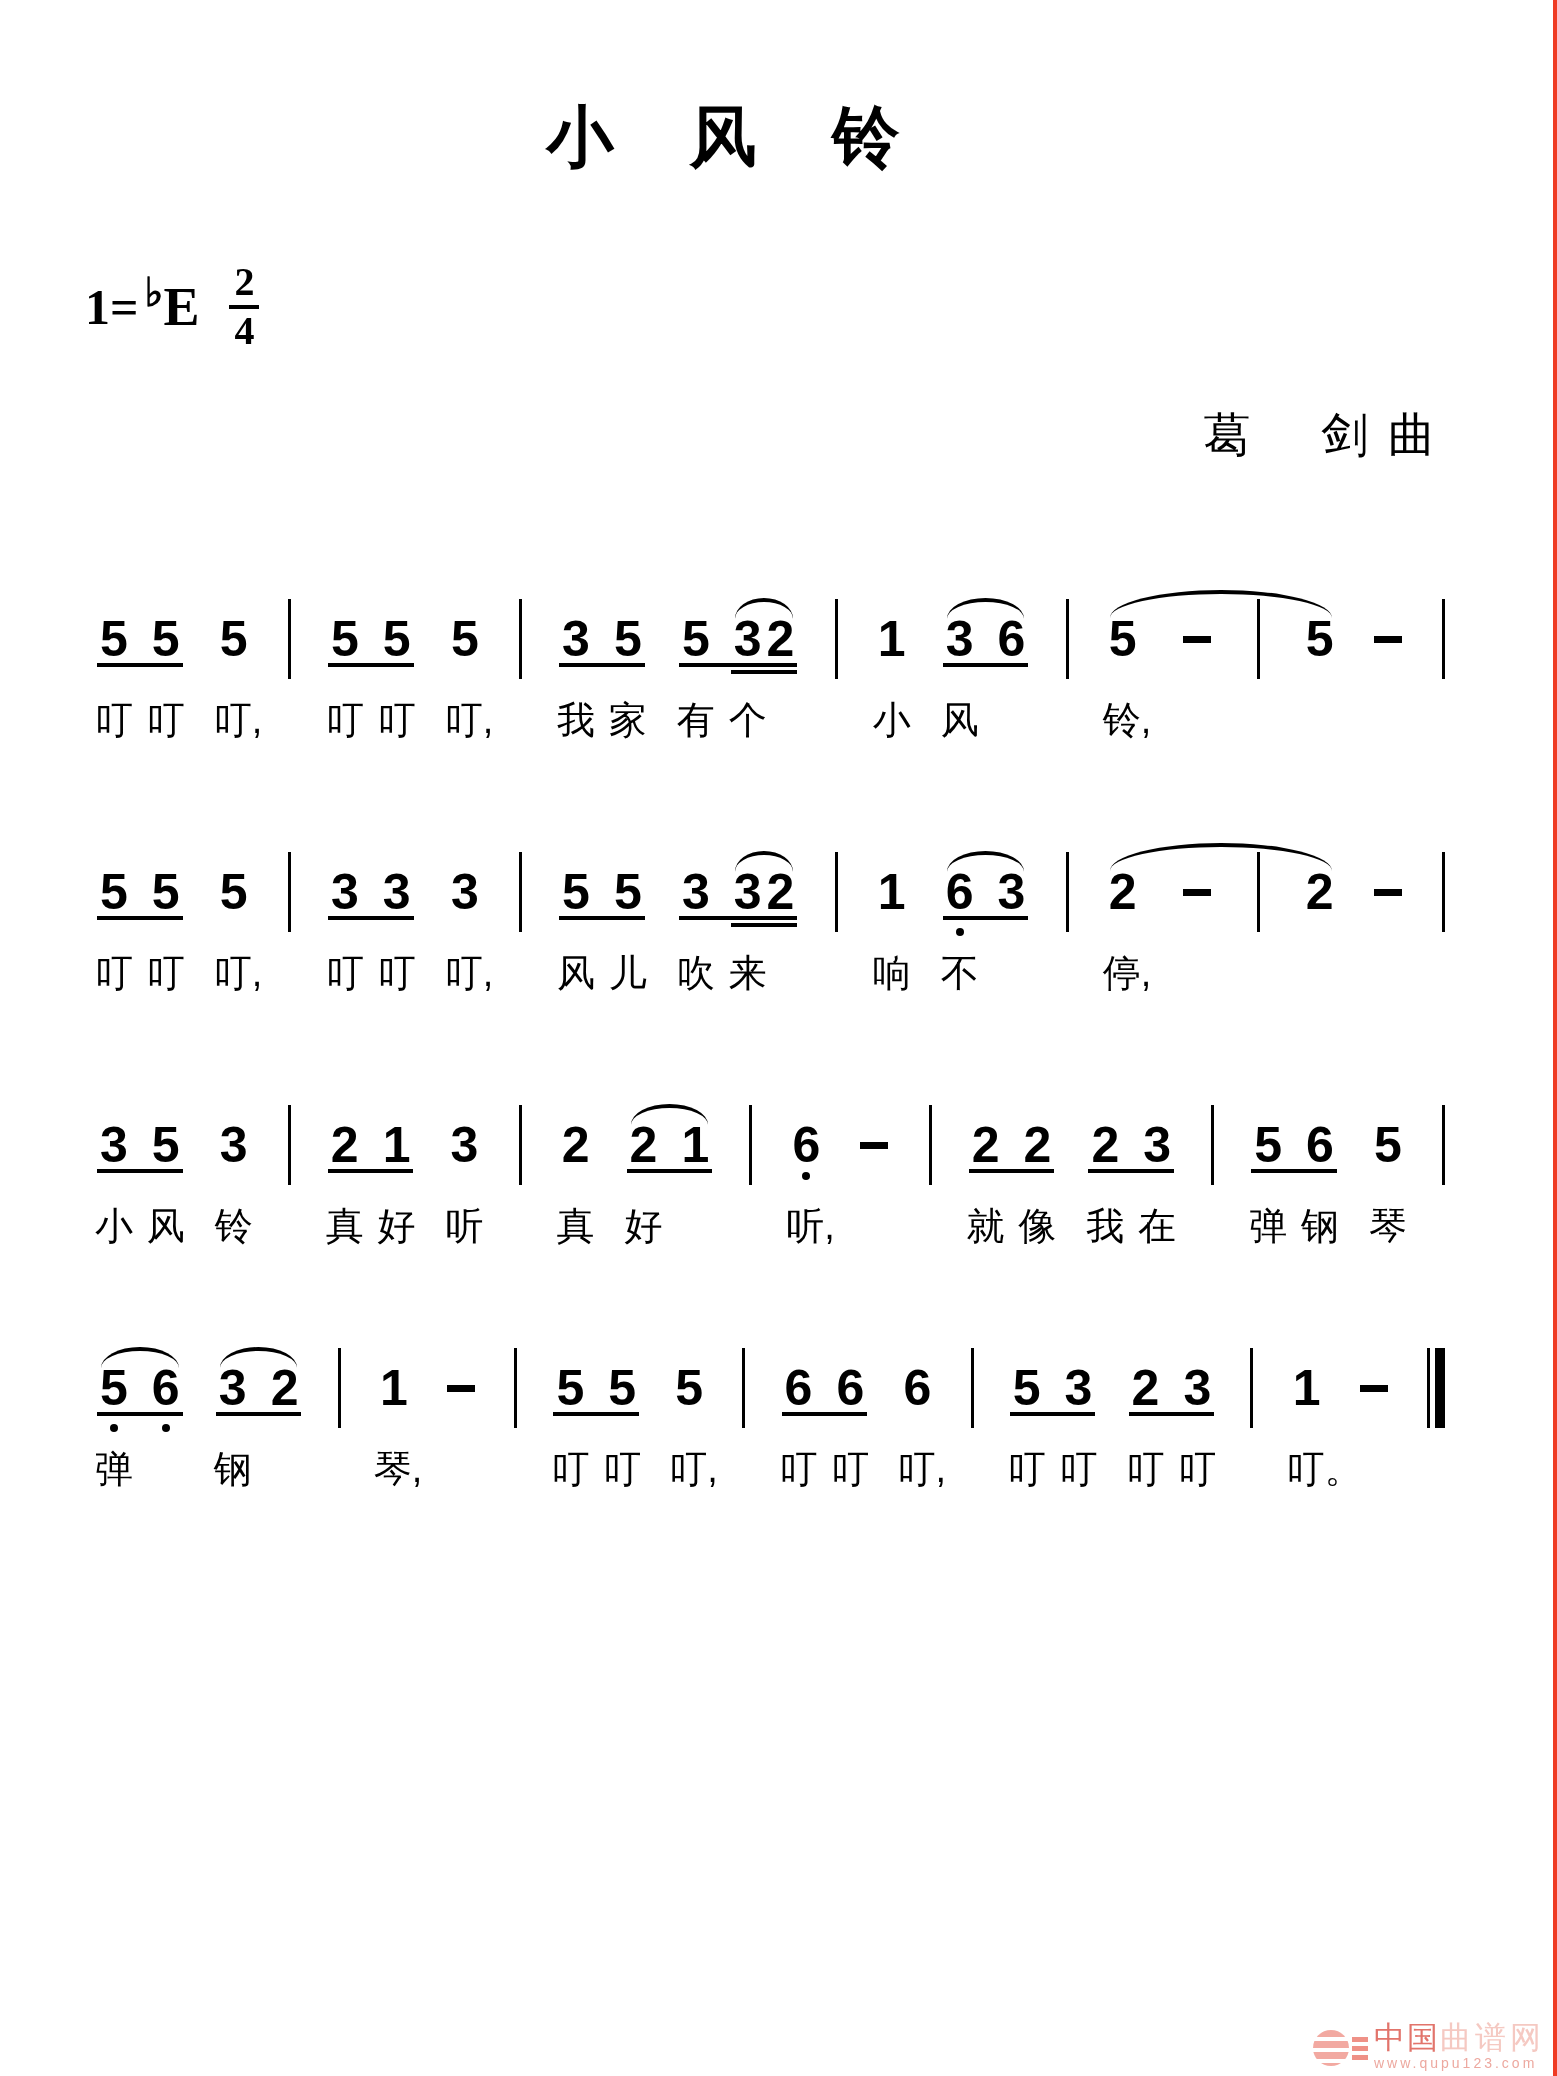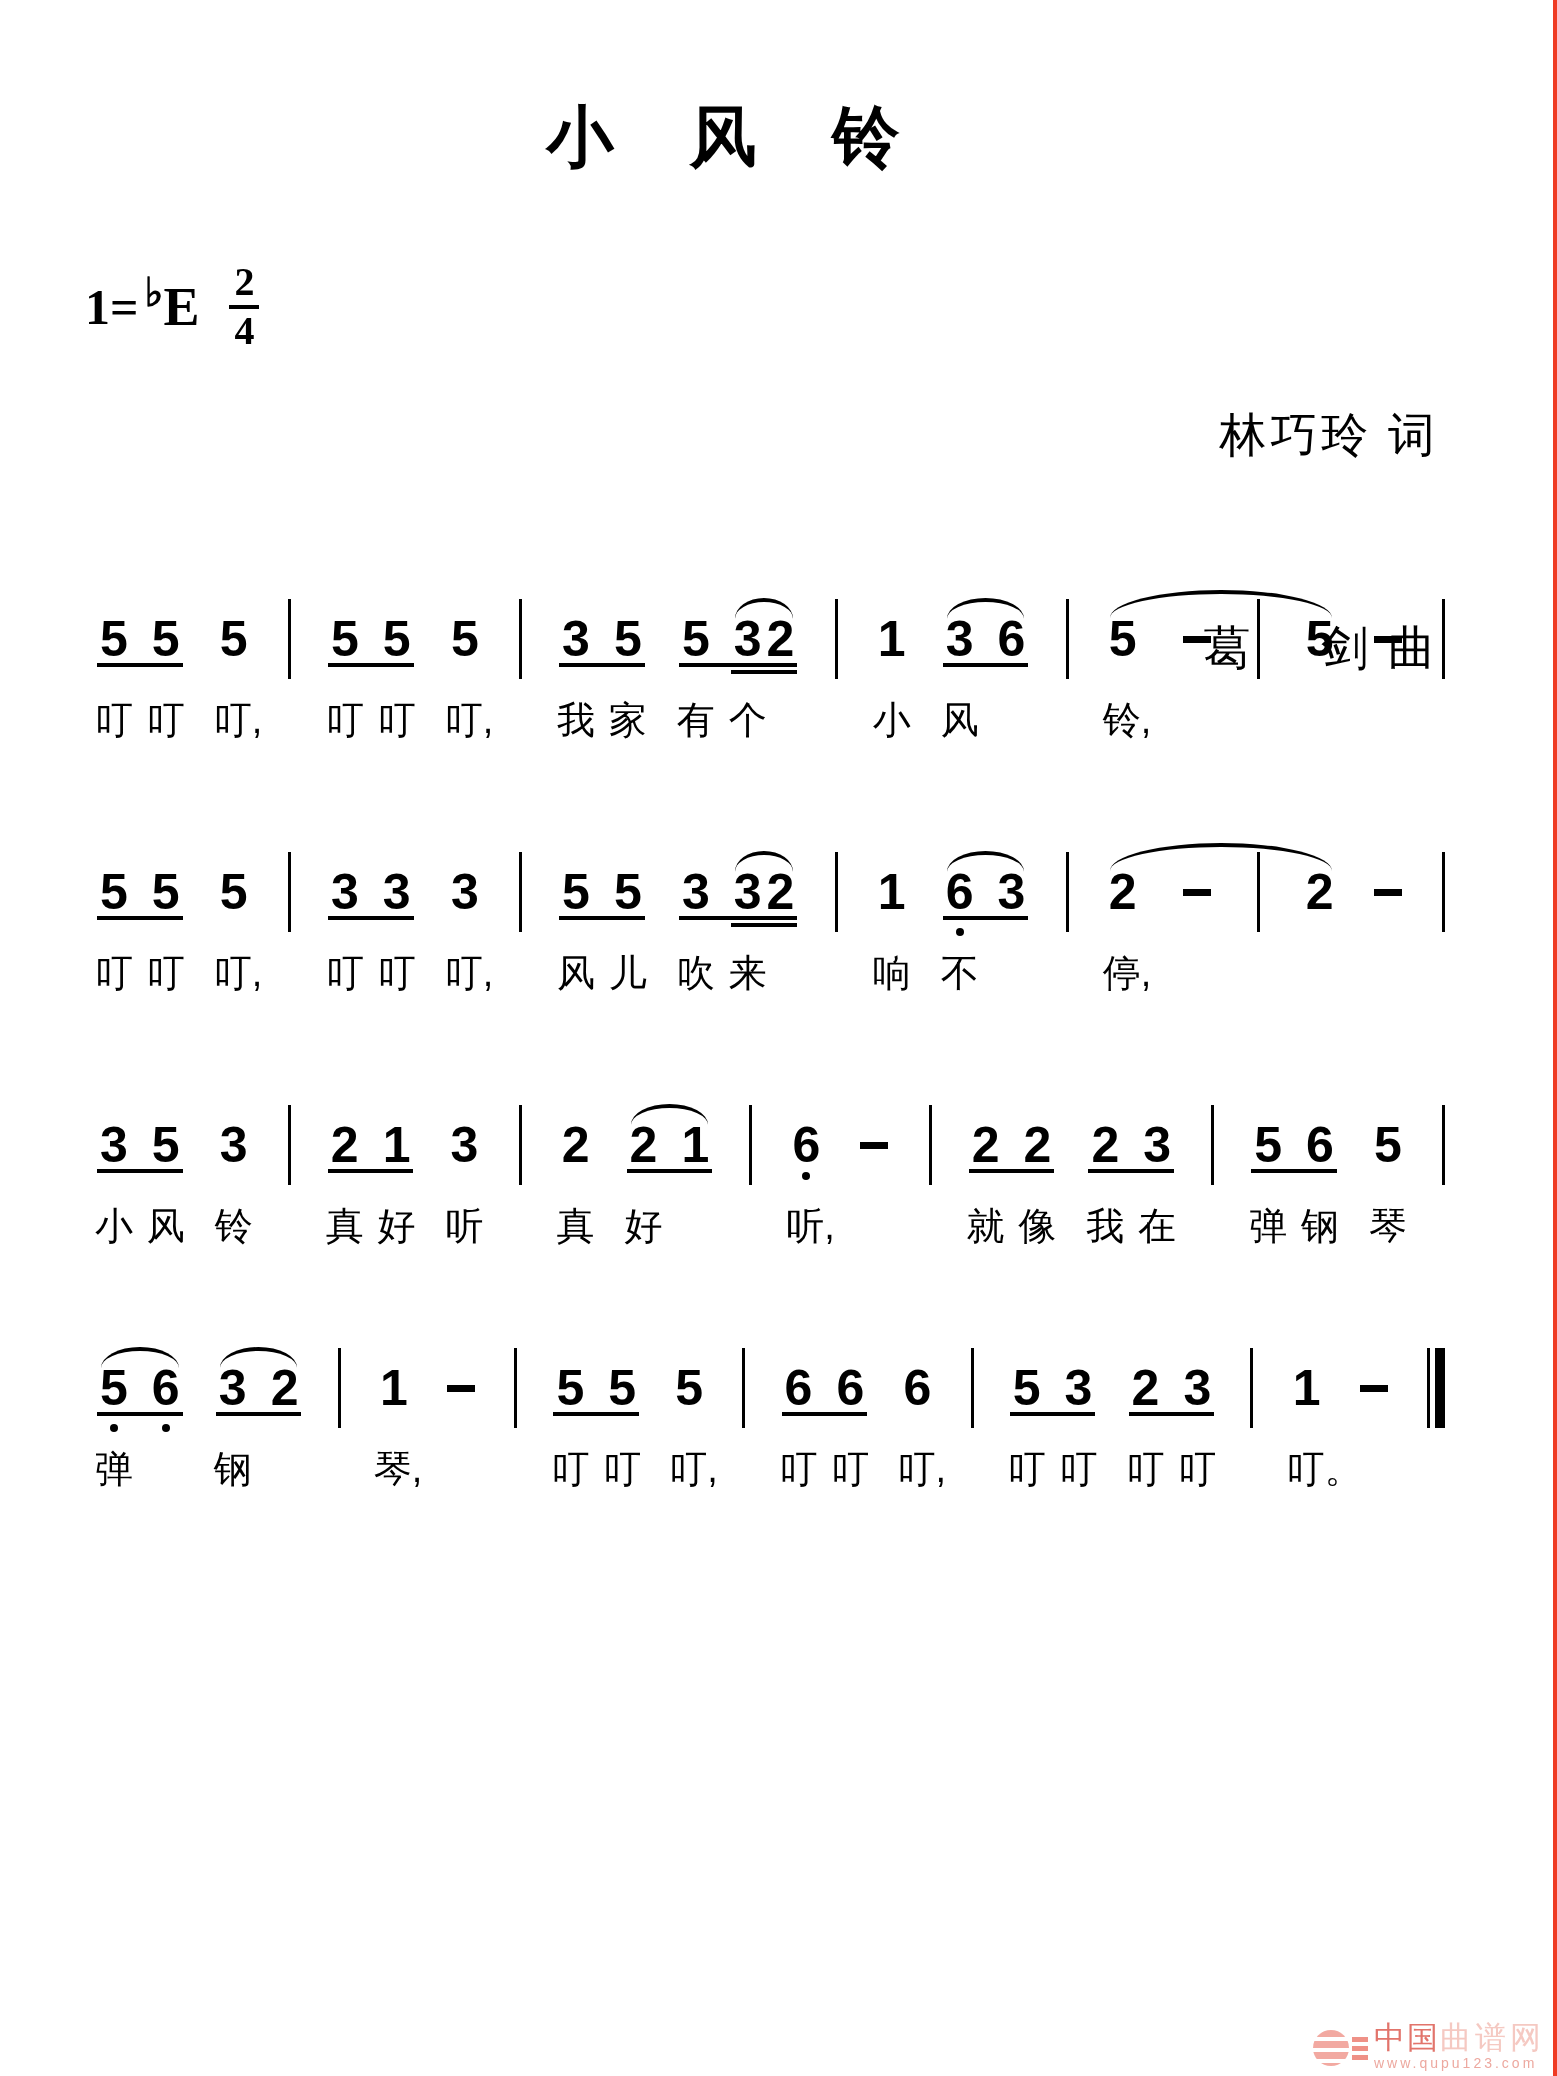--- a/index.html
+++ b/index.html
@@ -103,21 +103,20 @@
     <span class="flat">♭</span>
     <span class="tonic">E</span>
     <span class="meter">
       <span class="m-num">2</span>
       <span class="m-den">4</span>
     </span>
   </div>
 
 
   <div class="credits">
-    <div>林巧玲 词</div>
     <div>葛　 剑 曲</div>
   </div>
 
   <div id="score">
       <div class="line line1">
         <div class="notes">
           <span class="grp">
             <span class="note">5</span>
             <span class="note">5</span>
             <i class="bm b1"></i>

